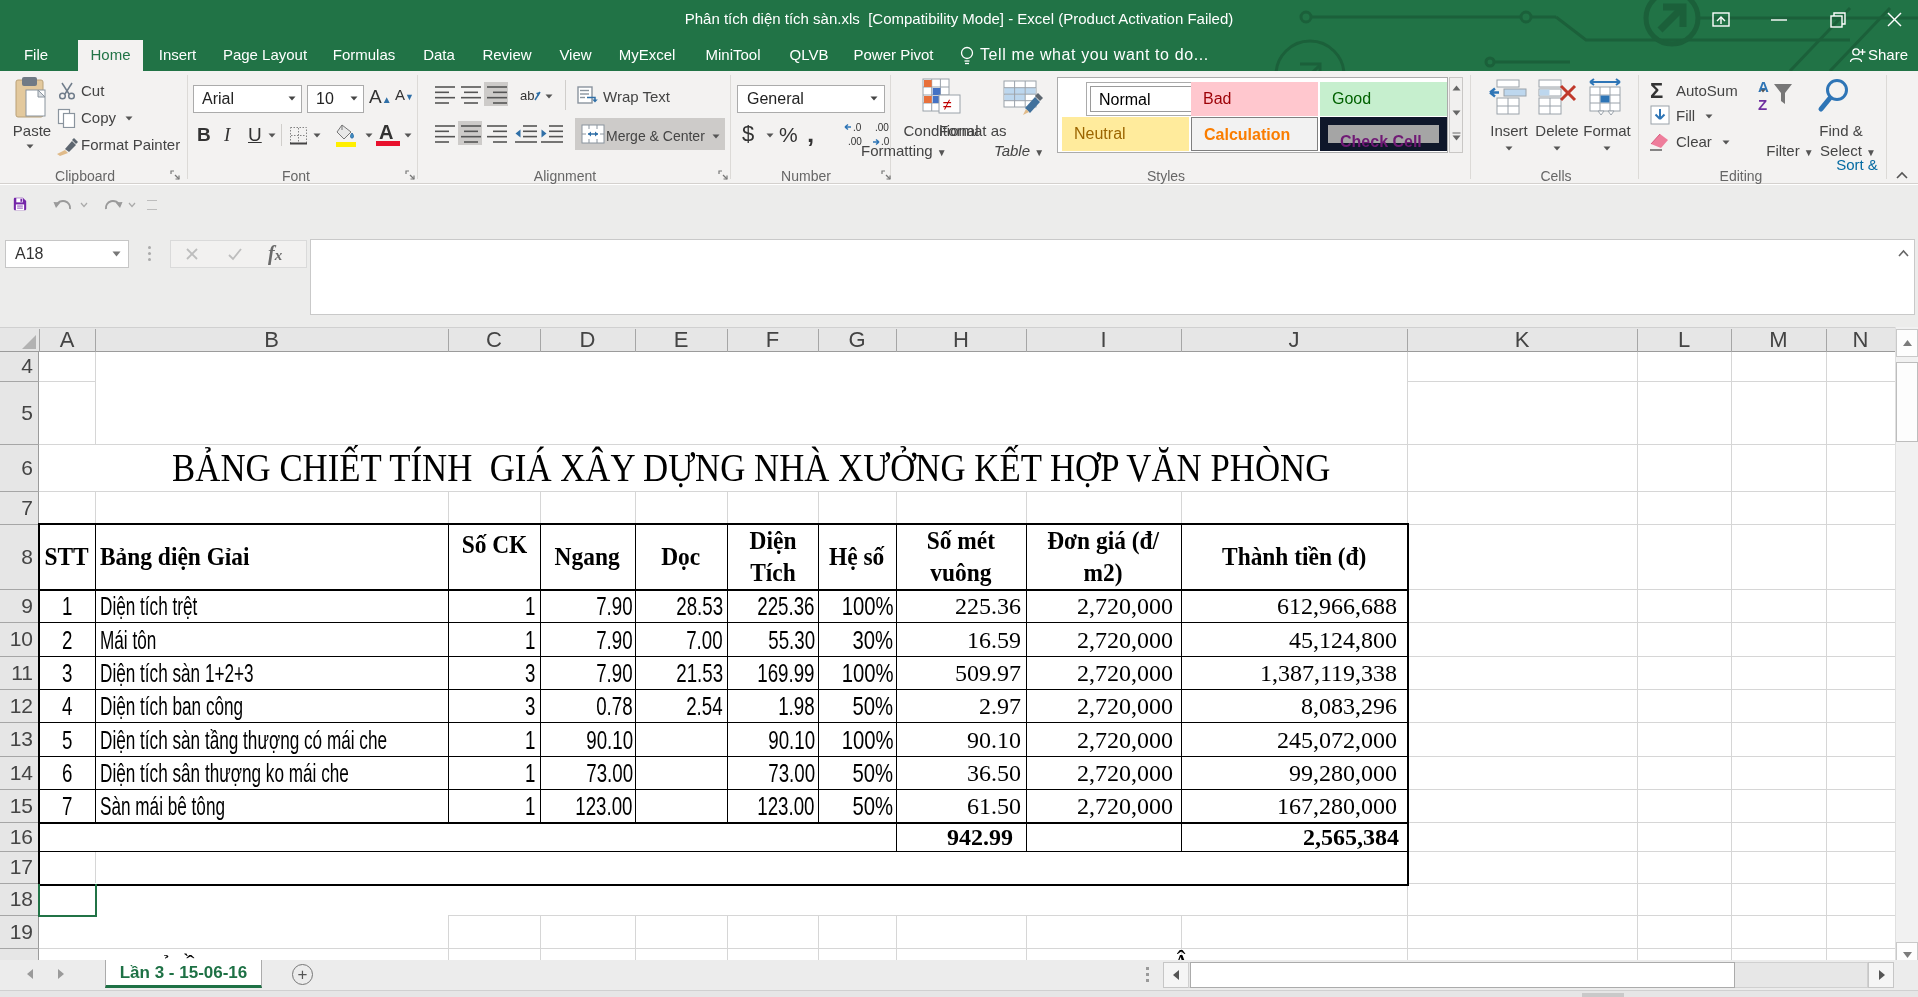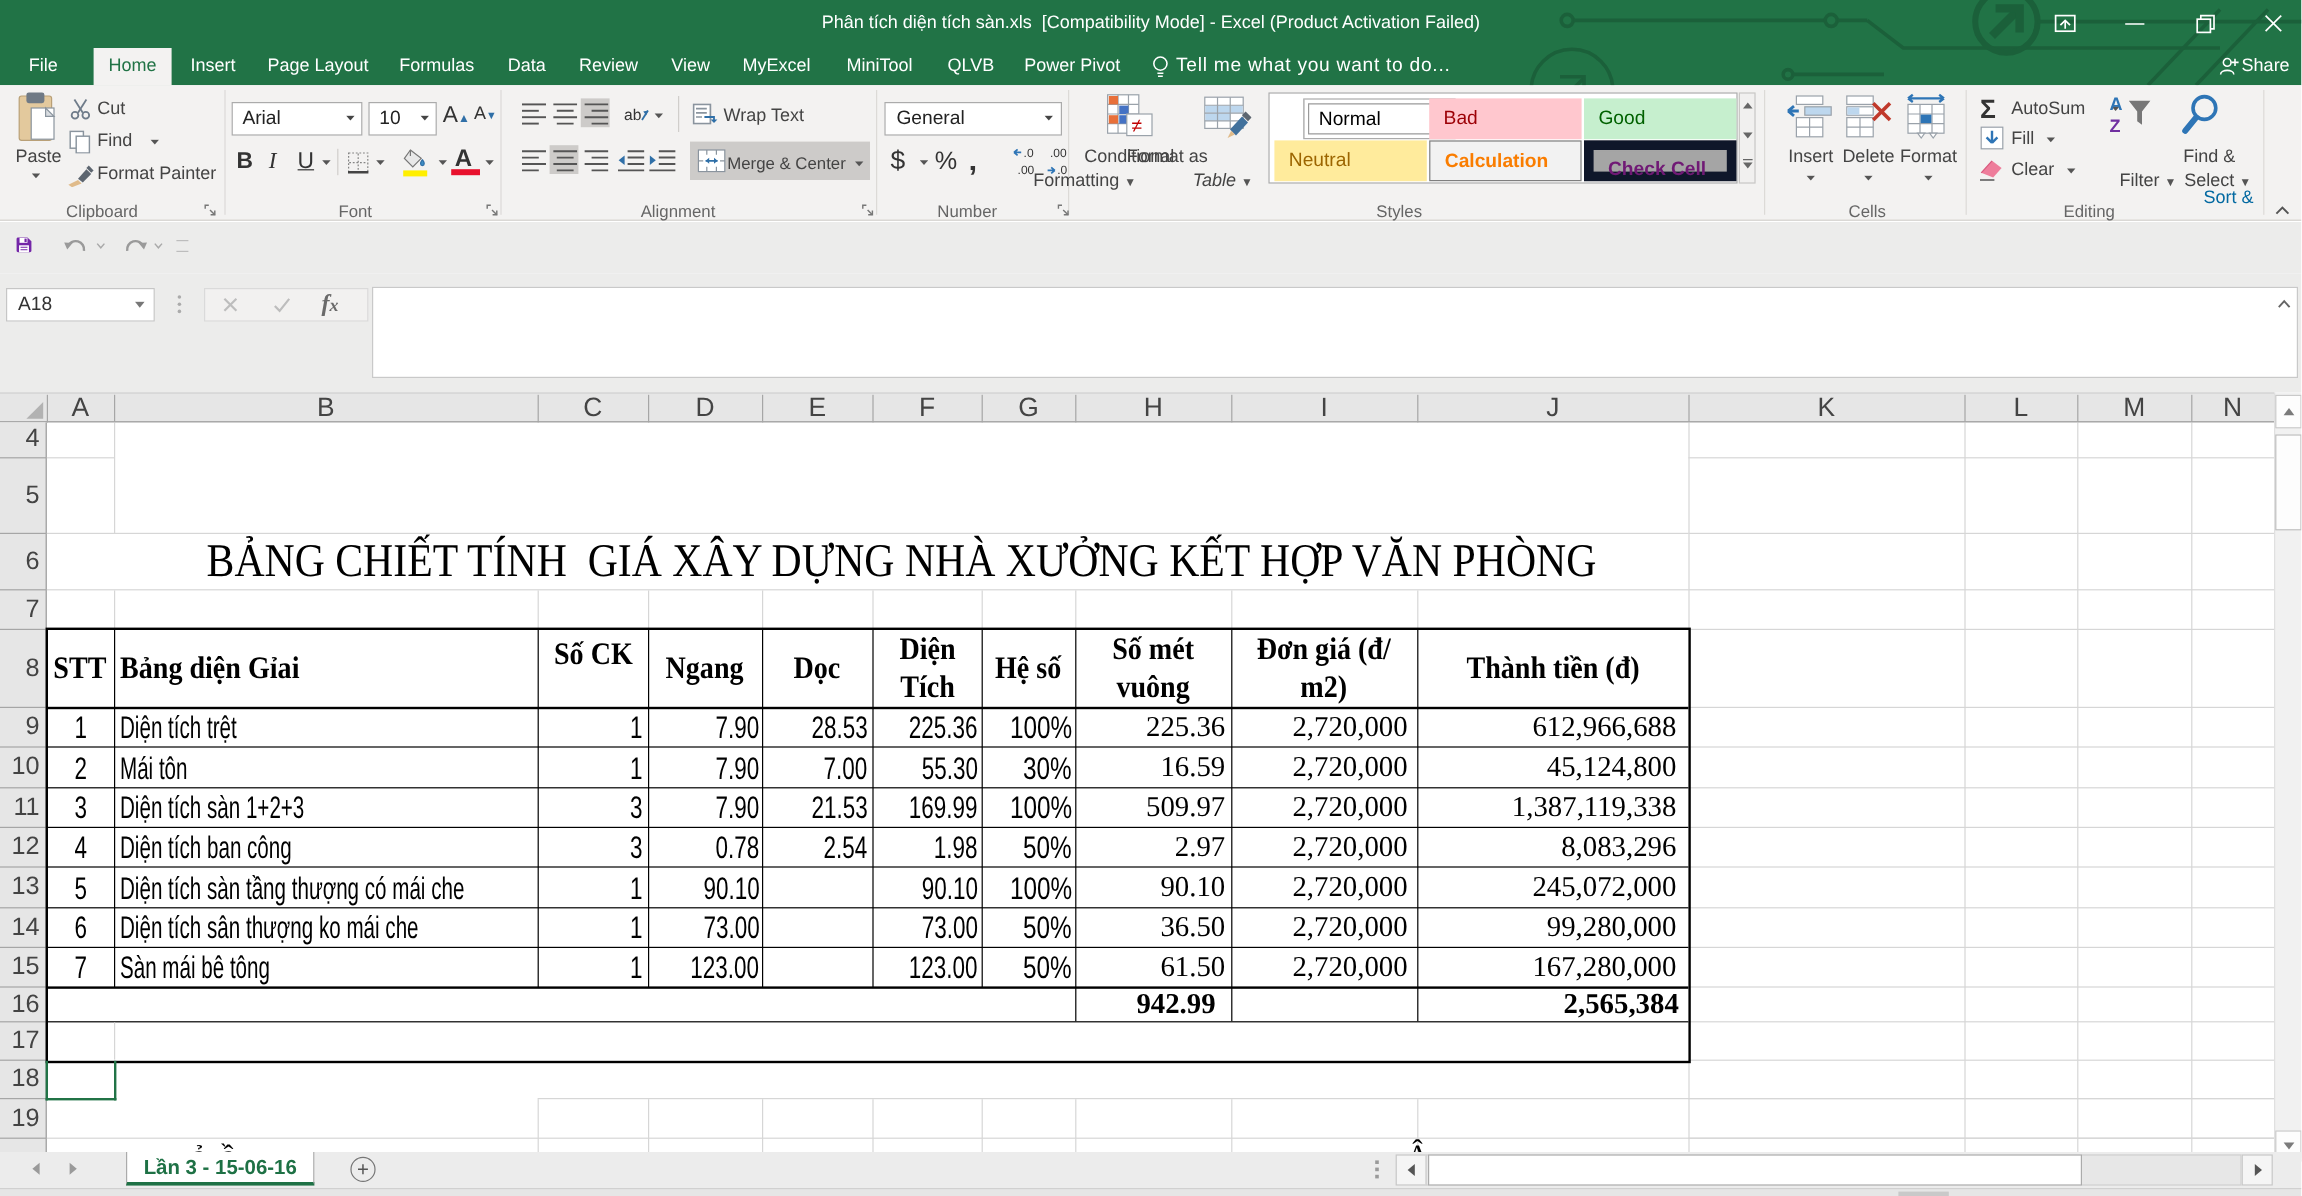--- a/index.html
+++ b/index.html
@@ -134,21 +134,21 @@
         <circle cx="14.5" cy="14" r="2.8"></circle>
 </g>
     </svg>
 <div style="position:absolute;left:81px;top:82px;font-size:15px;color:#444;white-space:nowrap;">Cut</div>
 <svg class="s" style="left:57px;top:108px" width="20" height="20" viewBox="0 0 20 20">
 <g fill="#fff" stroke="#8a949e" stroke-width="1.2">
 <rect x="1.5" y="1.5" width="11" height="14"></rect>
         <rect x="6.5" y="5.5" width="11" height="14"></rect>
 </g>
     </svg>
-<div style="position:absolute;left:81px;top:109px;font-size:15px;color:#444;white-space:nowrap;">Find</div>
+<div style="position:absolute;left:81px;top:109px;font-size:15px;color:#444;white-space:nowrap;">Copy</div>
 <svg class="s" style="left:125px;top:116px" width="8" height="5" viewBox="0 0 8 5">
       <path d="M0.5 0.5 L4 4.5 L7.5 0.5" fill="#555"></path>
     </svg>
 <svg class="s" style="left:55px;top:136px" width="24" height="20" viewBox="0 0 24 20">
 <path d="M2 18 L10 14 L13 17 L5 20 Z" fill="#e0bb8a"></path>
 <path d="M10 13 L17 5 L21 9 L14 16 Z" fill="#5d6670"></path>
 <path d="M17 4 L19 2 L23 6 L21 8 Z" fill="#5d6670"></path>
 </svg>
 <div style="position:absolute;left:81px;top:136px;font-size:15px;color:#444;white-space:nowrap;">Format Painter</div>
 <div style="position:absolute;left:193px;top:85px;width:109px;height:28px;background:#fff;border:1px solid #ababab;font-size:16px;color:#222;line-height:26px;padding-left:8px;">Arial</div>

